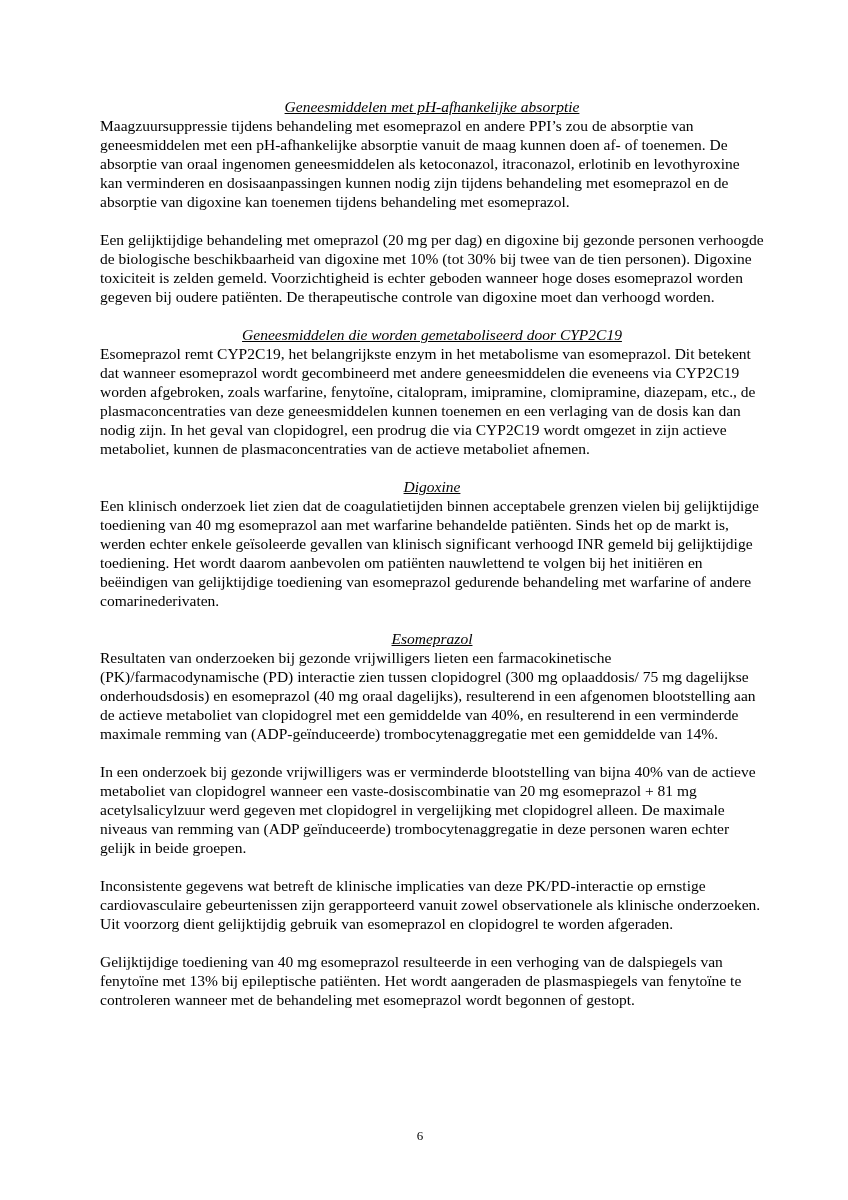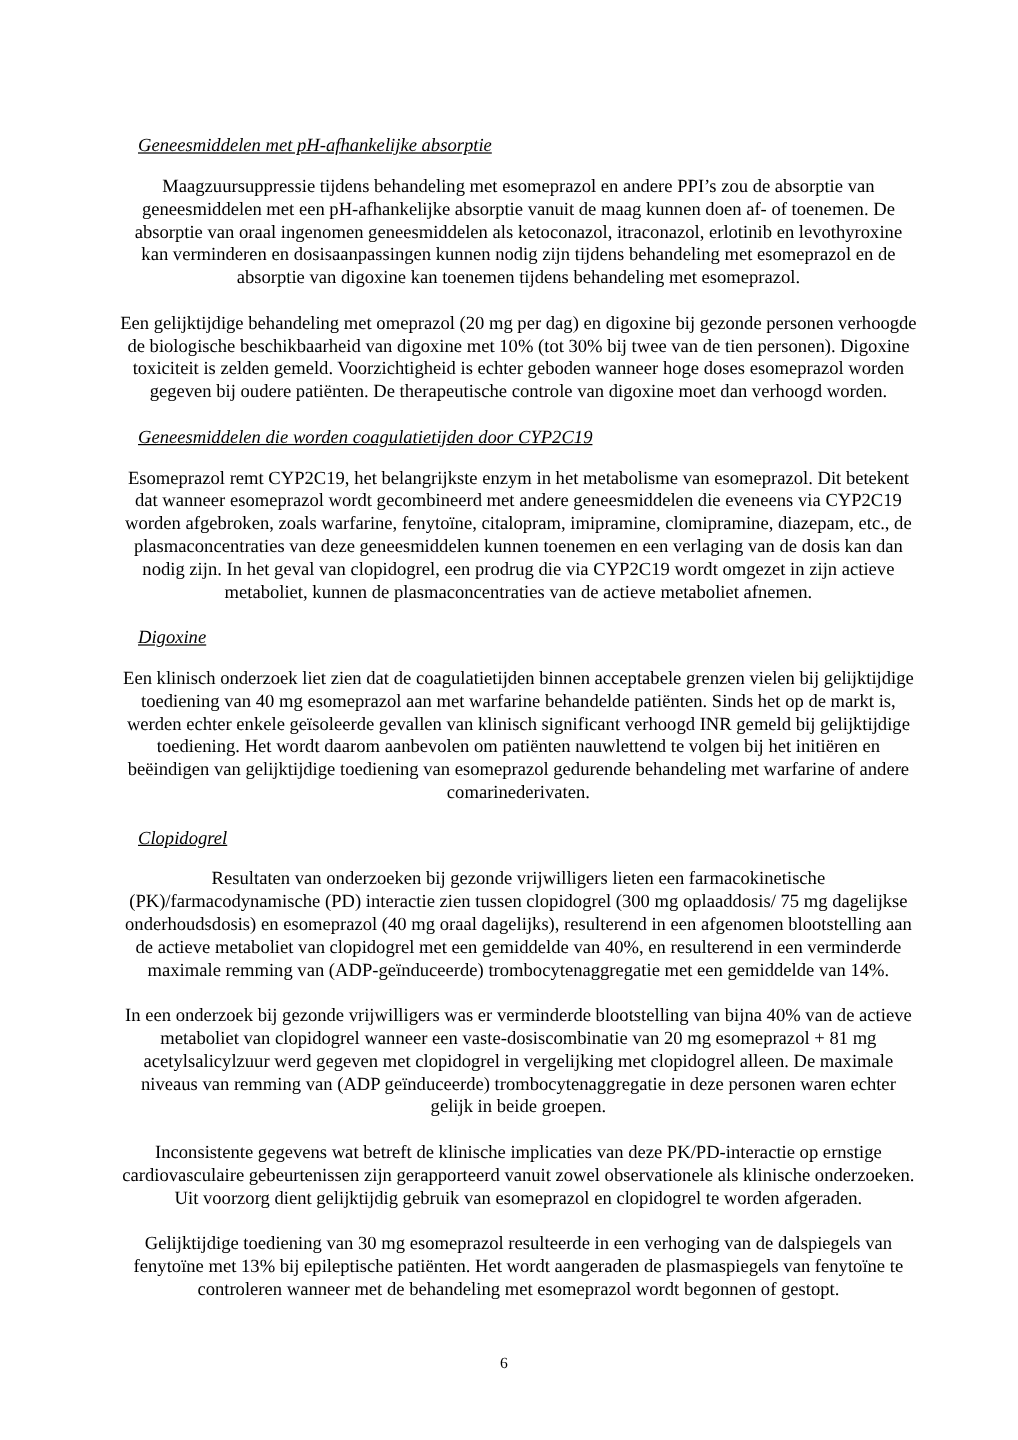--- a/index.html
+++ b/index.html
@@ -25,27 +25,27 @@
     line-height: 19px;
     text-align: left;
   }
   .section { margin: 0; }
   .section-heading {
     font-size: 15.5px;
     line-height: 19px;
     font-weight: normal;
     font-style: italic;
     text-decoration: underline;
-    margin: 15px;
+    margin: 0;
     padding: 0;
+    text-align: center;
   }
   .para {
     margin: 0 0 19px 0;
     padding: 0;
-    text-align: center;
   }
   .footer {
     position: absolute;
     top: 1128px;
     left: 0;
     width: 840px;
     text-align: center;
     font-size: 13px;
     line-height: 15px;
   }
@@ -56,38 +56,38 @@
 <div class="page">
   <div class="content">
 
     <div class="section">
       <div class="section-heading">Geneesmiddelen met pH-afhankelijke absorptie</div>
       <p class="para">Maagzuursuppressie tijdens behandeling met esomeprazol en andere PPI’s zou de absorptie van geneesmiddelen met een pH-afhankelijke absorptie vanuit de maag kunnen doen af- of toenemen. De absorptie van oraal ingenomen geneesmiddelen als ketoconazol, itraconazol, erlotinib en levothyroxine kan verminderen en dosisaanpassingen kunnen nodig zijn tijdens behandeling met esomeprazol en de absorptie van digoxine kan toenemen tijdens behandeling met esomeprazol.</p>
       <p class="para">Een gelijktijdige behandeling met omeprazol (20 mg per dag) en digoxine bij gezonde personen verhoogde de biologische beschikbaarheid van digoxine met 10% (tot 30% bij twee van de tien personen). Digoxine toxiciteit is zelden gemeld. Voorzichtigheid is echter geboden wanneer hoge doses esomeprazol worden gegeven bij oudere patiënten. De therapeutische controle van digoxine moet dan verhoogd worden.</p>
     </div>
 
     <div class="section">
-      <div class="section-heading">Geneesmiddelen die worden coagulatietijden door CYP2C19</div>
+      <div class="section-heading">Geneesmiddelen die worden gemetaboliseerd door CYP2C19</div>
       <p class="para">Esomeprazol remt CYP2C19, het belangrijkste enzym in het metabolisme van esomeprazol. Dit betekent dat wanneer esomeprazol wordt gecombineerd met andere geneesmiddelen die eveneens via CYP2C19 worden afgebroken, zoals warfarine, fenytoïne, citalopram, imipramine, clomipramine, diazepam, etc., de plasmaconcentraties van deze geneesmiddelen kunnen toenemen en een verlaging van de dosis kan dan nodig zijn. In het geval van clopidogrel, een prodrug die via CYP2C19 wordt omgezet in zijn actieve metaboliet, kunnen de plasmaconcentraties van de actieve metaboliet afnemen.</p>
     </div>
 
     <div class="section">
       <div class="section-heading">Digoxine</div>
       <p class="para">Een klinisch onderzoek liet zien dat de coagulatietijden binnen acceptabele grenzen vielen bij gelijktijdige toediening van 40 mg esomeprazol aan met warfarine behandelde patiënten. Sinds het op de markt is, werden echter enkele geïsoleerde gevallen van klinisch significant verhoogd INR gemeld bij gelijktijdige toediening. Het wordt daarom aanbevolen om patiënten nauwlettend te volgen bij het initiëren en beëindigen van gelijktijdige toediening van esomeprazol gedurende behandeling met warfarine of andere comarinederivaten.</p>
     </div>
 
     <div class="section">
-      <div class="section-heading">Clopidogrel</div>
+      <div class="section-heading">Esomeprazol</div>
       <p class="para">Resultaten van onderzoeken bij gezonde vrijwilligers lieten een farmacokinetische (PK)/farmacodynamische (PD) interactie zien tussen clopidogrel (300 mg oplaaddosis/ 75 mg dagelijkse onderhoudsdosis) en esomeprazol (40 mg oraal dagelijks), resulterend in een afgenomen blootstelling aan de actieve metaboliet van clopidogrel met een gemiddelde van 40%, en resulterend in een verminderde maximale remming van (ADP-geïnduceerde) trombocytenaggregatie met een gemiddelde van 14%.</p>
       <p class="para">In een onderzoek bij gezonde vrijwilligers was er verminderde blootstelling van bijna 40% van de actieve metaboliet van clopidogrel wanneer een vaste-dosiscombinatie van 20 mg esomeprazol + 81 mg acetylsalicylzuur werd gegeven met clopidogrel in vergelijking met clopidogrel alleen. De maximale niveaus van remming van (ADP geïnduceerde) trombocytenaggregatie in deze personen waren echter gelijk in beide groepen.</p>
       <p class="para">Inconsistente gegevens wat betreft de klinische implicaties van deze PK/PD-interactie op ernstige cardiovasculaire gebeurtenissen zijn gerapporteerd vanuit zowel observationele als klinische onderzoeken. Uit voorzorg dient gelijktijdig gebruik van esomeprazol en clopidogrel te worden afgeraden.</p>
     </div>
 
     <div class="section">
-      <p class="para">Gelijktijdige toediening van 30 mg esomeprazol resulteerde in een verhoging van de dalspiegels van fenytoïne met 13% bij epileptische patiënten. Het wordt aangeraden de plasmaspiegels van fenytoïne te controleren wanneer met de behandeling met esomeprazol wordt begonnen of gestopt.</p>
+      <p class="para">Gelijktijdige toediening van 40 mg esomeprazol resulteerde in een verhoging van de dalspiegels van fenytoïne met 13% bij epileptische patiënten. Het wordt aangeraden de plasmaspiegels van fenytoïne te controleren wanneer met de behandeling met esomeprazol wordt begonnen of gestopt.</p>
     </div>
 
   </div>
 
   <div class="footer">
     <span>6</span>
   </div>
 </div>
 
 </body></html>

